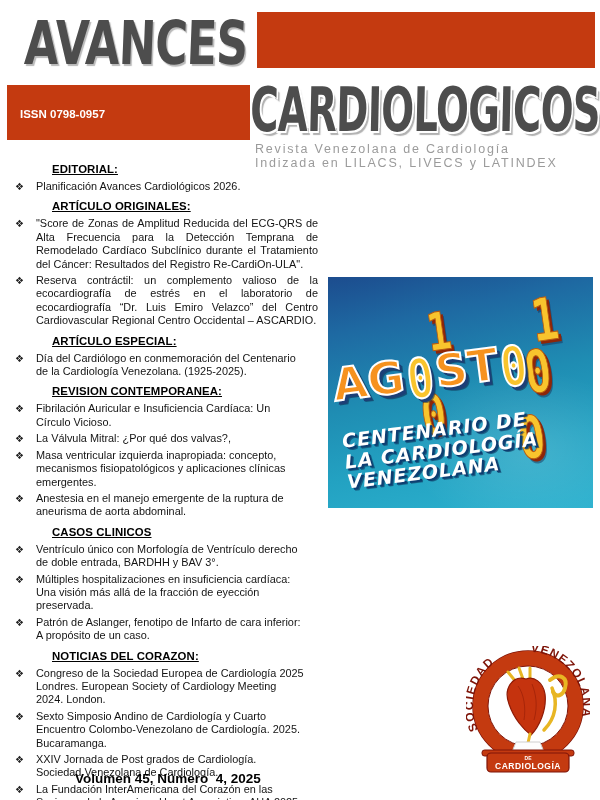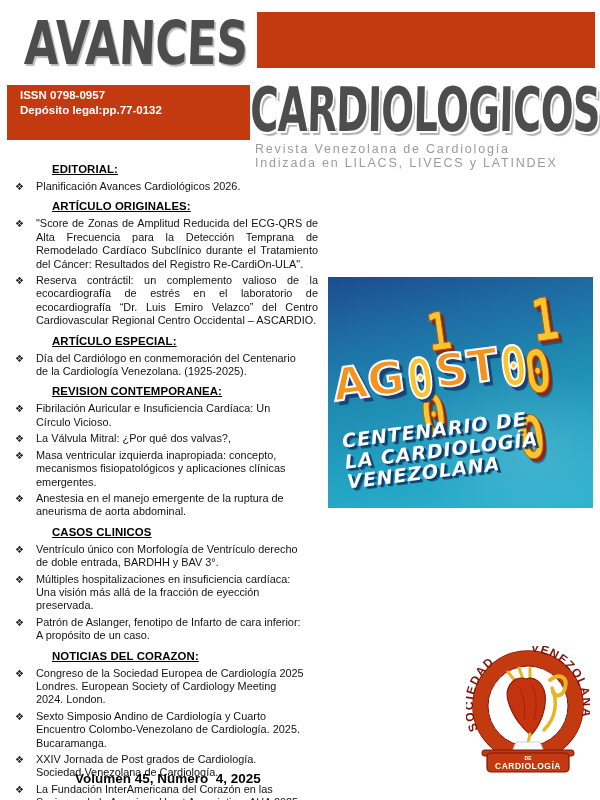--- a/index.html
+++ b/index.html
@@ -3,21 +3,21 @@
 <meta charset="utf-8">
 <style>
   html,body{margin:0;padding:0;background:#fff;}
   #page{position:relative;width:600px;height:800px;background:#ffffff;overflow:hidden;
         font-family:"Liberation Sans",sans-serif;}
 
   
   .red-rect-top{position:absolute;left:257px;top:12px;width:338px;height:56px;background:#c43a10;}
   .red-band-left{position:absolute;left:7px;top:85px;width:243px;height:55px;background:#c43a10;
                  color:#fff;font-weight:bold;font-size:11.5px;line-height:15px;
-                 padding:3px 0 0 13px;box-sizing:border-box;}
+                 padding:22px 0 0 13px;box-sizing:border-box;}
   .title1{position:absolute;left:26px;top:8px;font-size:54px;font-weight:bold;color:#4d4d4d;
           letter-spacing:-1px;transform:scale(.82,1.12) skewX(-3deg);transform-origin:left top;
           white-space:nowrap;text-shadow:2px 2px 1px rgba(100,100,100,.45);
           font-family:"DejaVu Sans",sans-serif;}
   .title2{position:absolute;left:251px;top:74px;font-size:52px;font-weight:bold;color:#4d4d4d;
           letter-spacing:-1px;transform:scale(.745,1.18) skewX(-2deg);transform-origin:left top;
           white-space:nowrap;z-index:3;font-family:"DejaVu Sans",sans-serif;
           text-shadow:-2px -2px 0 #fff,2px -2px 0 #fff,-2px 2px 0 #fff,2px 2px 0 #fff,4px 4px 1px rgba(100,100,100,.5);}
   .subtitle{position:absolute;left:255px;top:143px;width:340px;text-align:left;color:#9b9b9b;
             font-size:12.5px;line-height:13.5px;letter-spacing:1.8px;white-space:nowrap;}
@@ -67,21 +67,20 @@
 </style>
 </head>
 <body>
 
 <div id="page">
 
   <div class="red-rect-top"></div>
   <div class="title1">AVANCES</div>
   <div class="red-band-left">
     <div>ISSN 0798-0957</div>
-    <div>Depósito legal:pp.77-0132</div>
   </div>
   <div class="title2">CARDIOLOGICOS</div>
   <div class="subtitle">
     <div>Revista Venezolana de Cardiología</div>
     <div>Indizada en LILACS, LIVECS y LATINDEX</div>
   </div>
 
   <div class="toc">
 
     <div class="sec justify">

